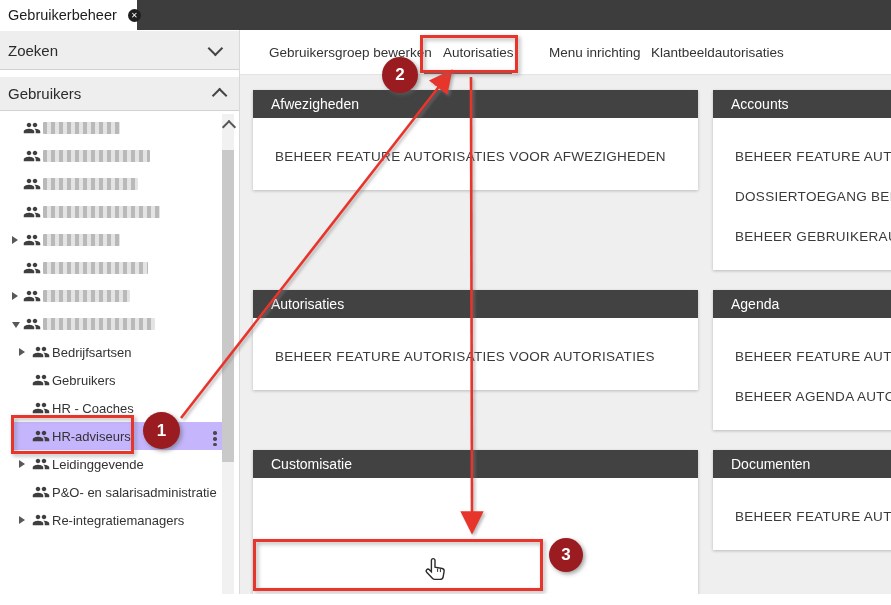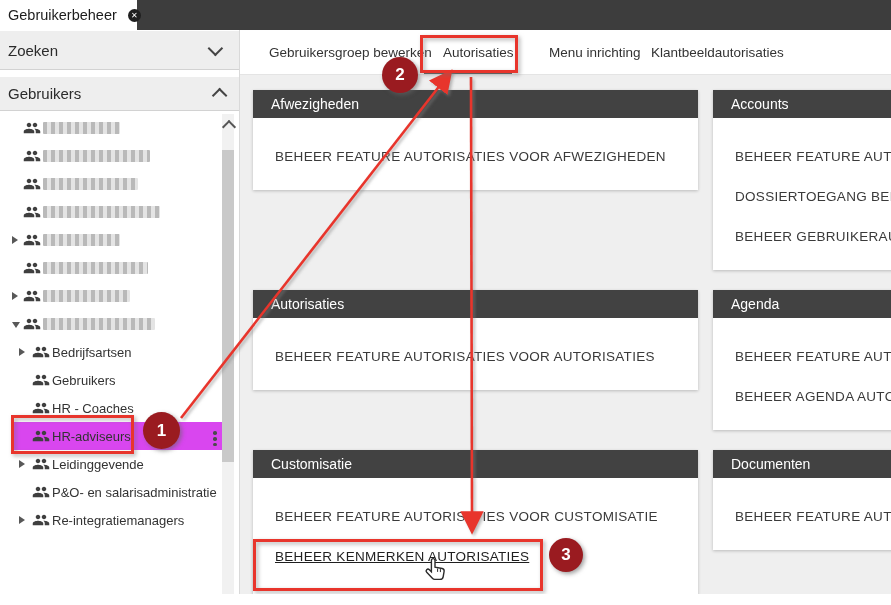--- a/index.html
+++ b/index.html
@@ -22,21 +22,21 @@
                 padding:0 16px 0 8px;box-sizing:border-box;}
   #sec-zoeken{top:1px;height:39px;border-bottom:1px solid #d2d2d2;box-sizing:border-box;}
   #sec-gebruikers{top:47px;height:34px;border-bottom:1px solid #d2d2d2;box-sizing:border-box;}
   .side-section .lbl{font-size:15px;color:#2b2b2b;}
   .chev{width:9px;height:9px;border-left:2px solid #454545;border-bottom:2px solid #454545;}
   .chev.down{transform:rotate(-45deg) translateY(-3px);}
   .chev.up{transform:rotate(135deg) translateY(-3px);}
 
   .tree{position:absolute;left:0;top:82px;width:222px;height:493px;margin-left:11px;}
   .tree-item{position:absolute;left:0;height:28px;width:222px;}
-  .tree-item.selected{background:#d946ef;}
+  .tree-item.selected{background:#c4b5fd;}
   .t-arrow-col{position:absolute;top:10px;width:0;height:0;border-left:6px solid #585858;
                border-top:4px solid transparent;border-bottom:4px solid transparent;}
   .t-arrow-exp{position:absolute;top:12px;width:0;height:0;border-top:6px solid #585858;
                border-left:4px solid transparent;border-right:4px solid transparent;}
   .t-icon{position:absolute;top:5px;width:18px;height:18px;}
   .t-label{position:absolute;top:7px;font-size:13px;color:#333;white-space:nowrap;}
   .redact{display:inline-block;height:12px;margin-top:1px;border-radius:1px;filter:blur(.7px);
           background:
             repeating-linear-gradient(90deg,#b9b9b9 0 4px,#e4e4e4 4px 8px),
             repeating-linear-gradient(0deg,rgba(255,255,255,.45) 0 3px,rgba(0,0,0,.10) 3px 6px);}
@@ -236,24 +236,20 @@
         </div>
         <div class="card" style="left: 473px; top: 215px; width: 420px; height: 140px;">
           <div class="card-header">Agenda</div>
           <div class="card-body">
             <div class="card-link">BEHEER FEATURE AUTO</div>
             <div class="card-link">BEHEER AGENDA AUTOR</div>
           </div>
         </div>
         <div class="card" style="left: 13px; top: 375px; width: 445px; height: 145px;">
           <div class="card-header">Customisatie</div>
-          <div class="card-body">
-            <div class="card-link">BEHEER FEATURE AUTORISATIES VOOR CUSTOMISATIE</div>
-            <div class="card-link underlined">BEHEER KENMERKEN AUTORISATIES</div>
-          </div>
         </div>
         <div class="card" style="left: 473px; top: 375px; width: 420px; height: 100px;">
           <div class="card-header">Documenten</div>
           <div class="card-body">
             <div class="card-link">BEHEER FEATURE AUTO</div>
           </div>
         </div>
       </div>
   </div>
 

